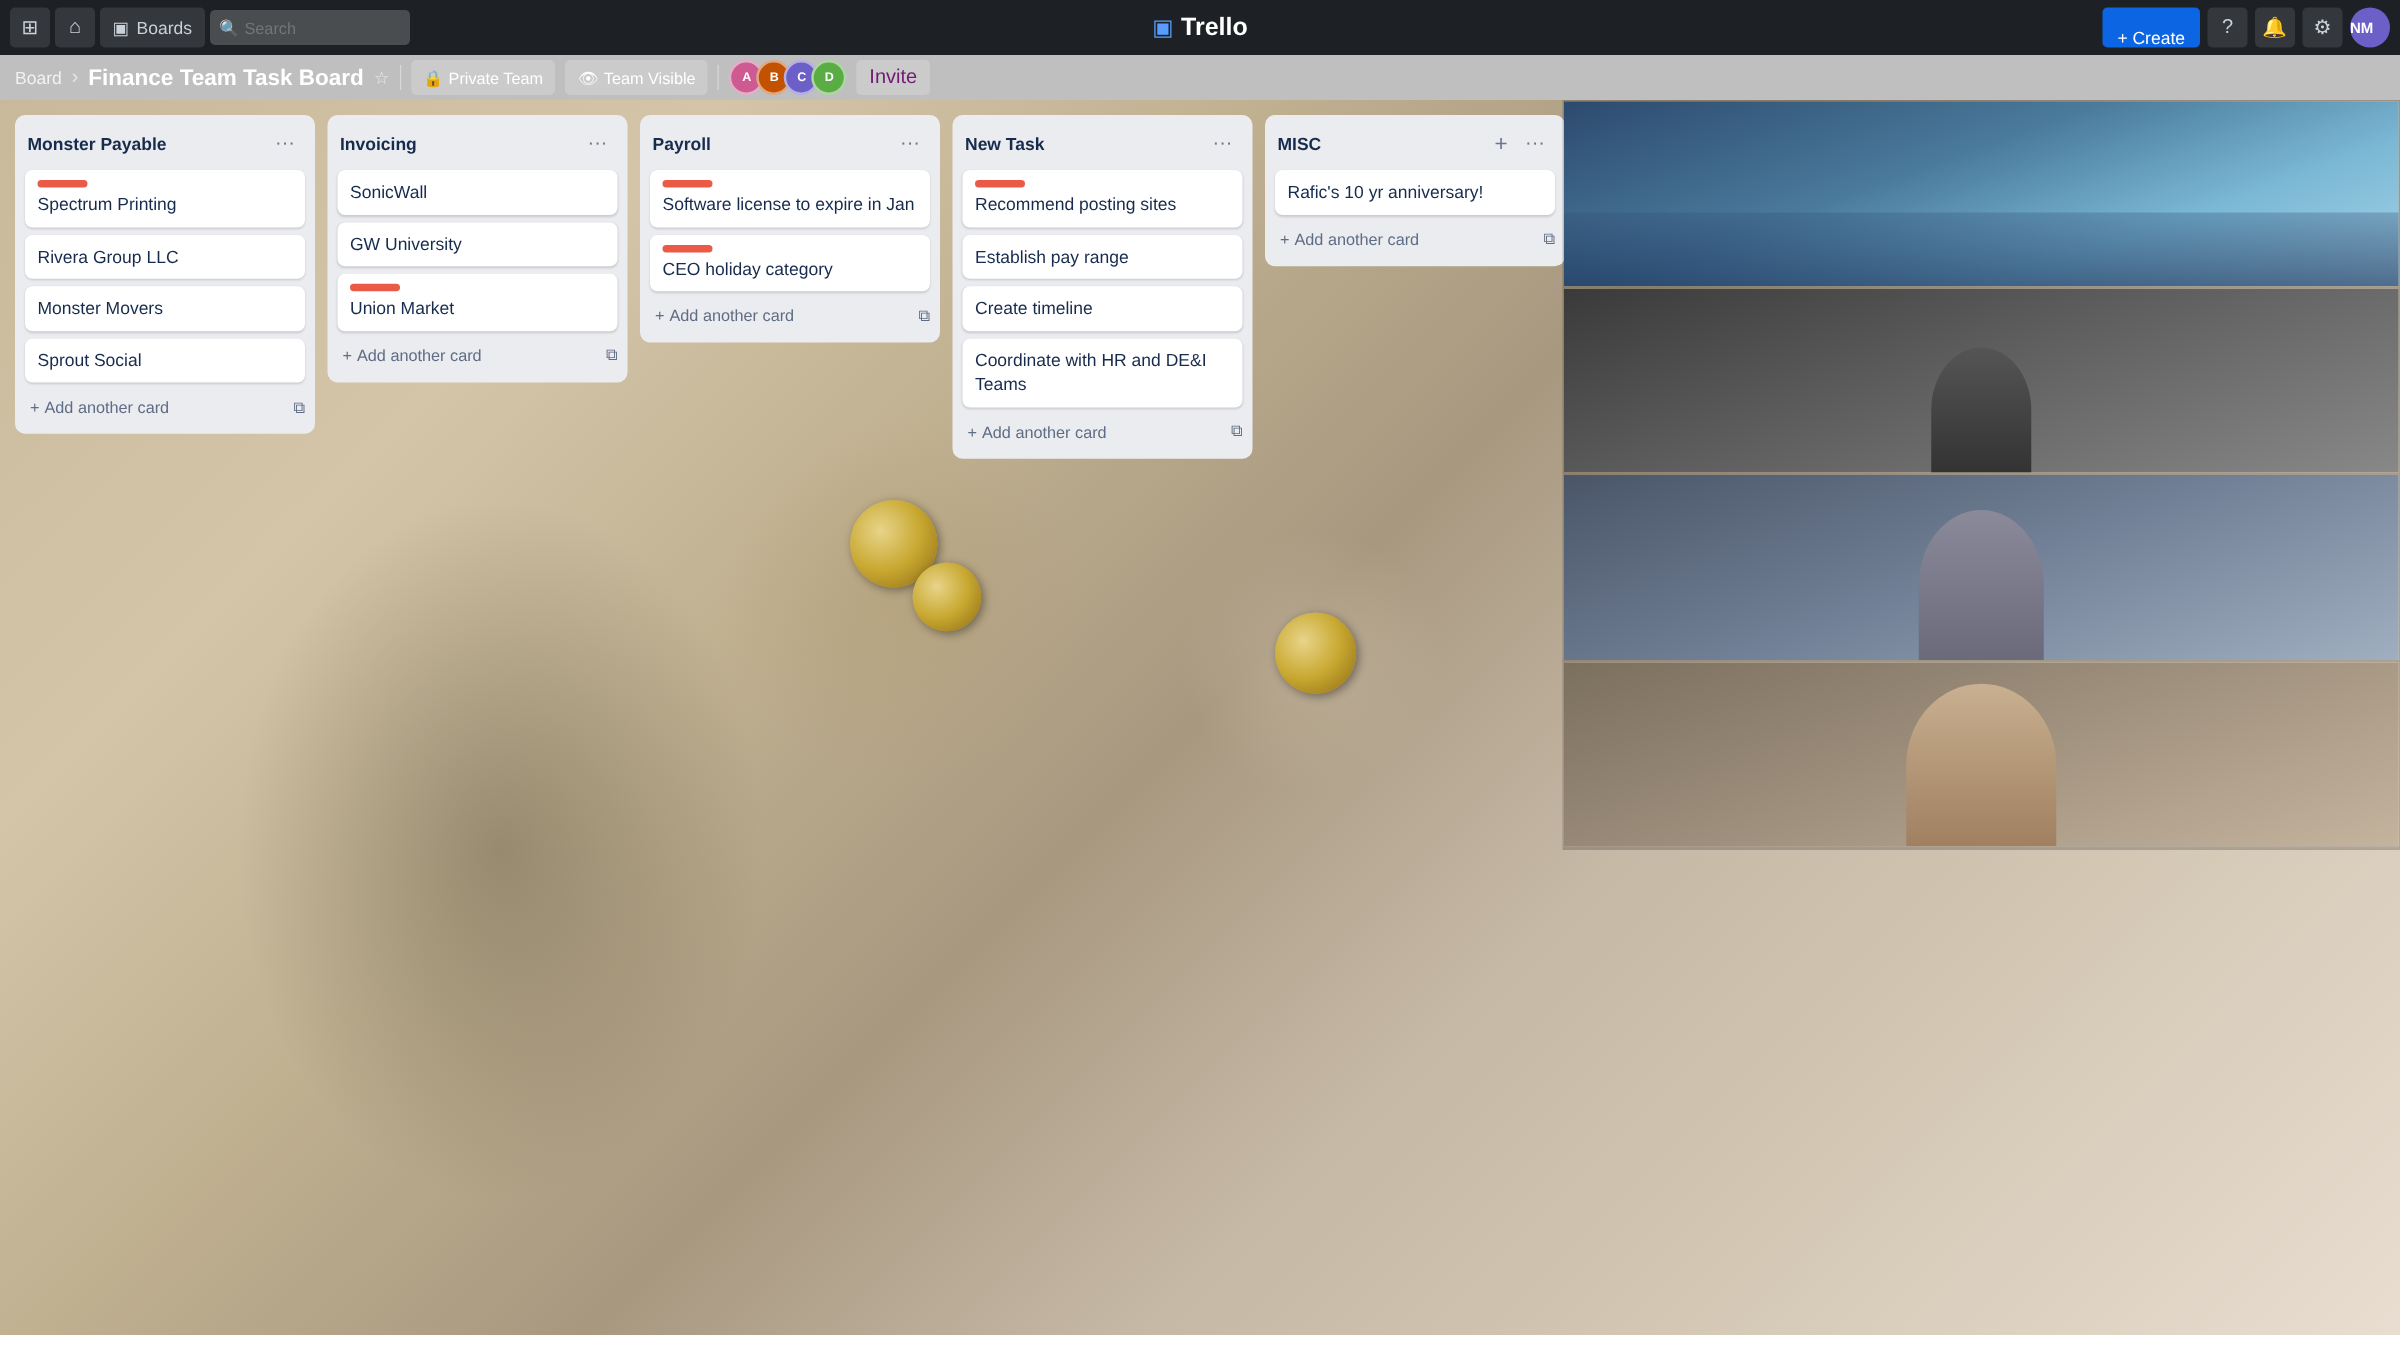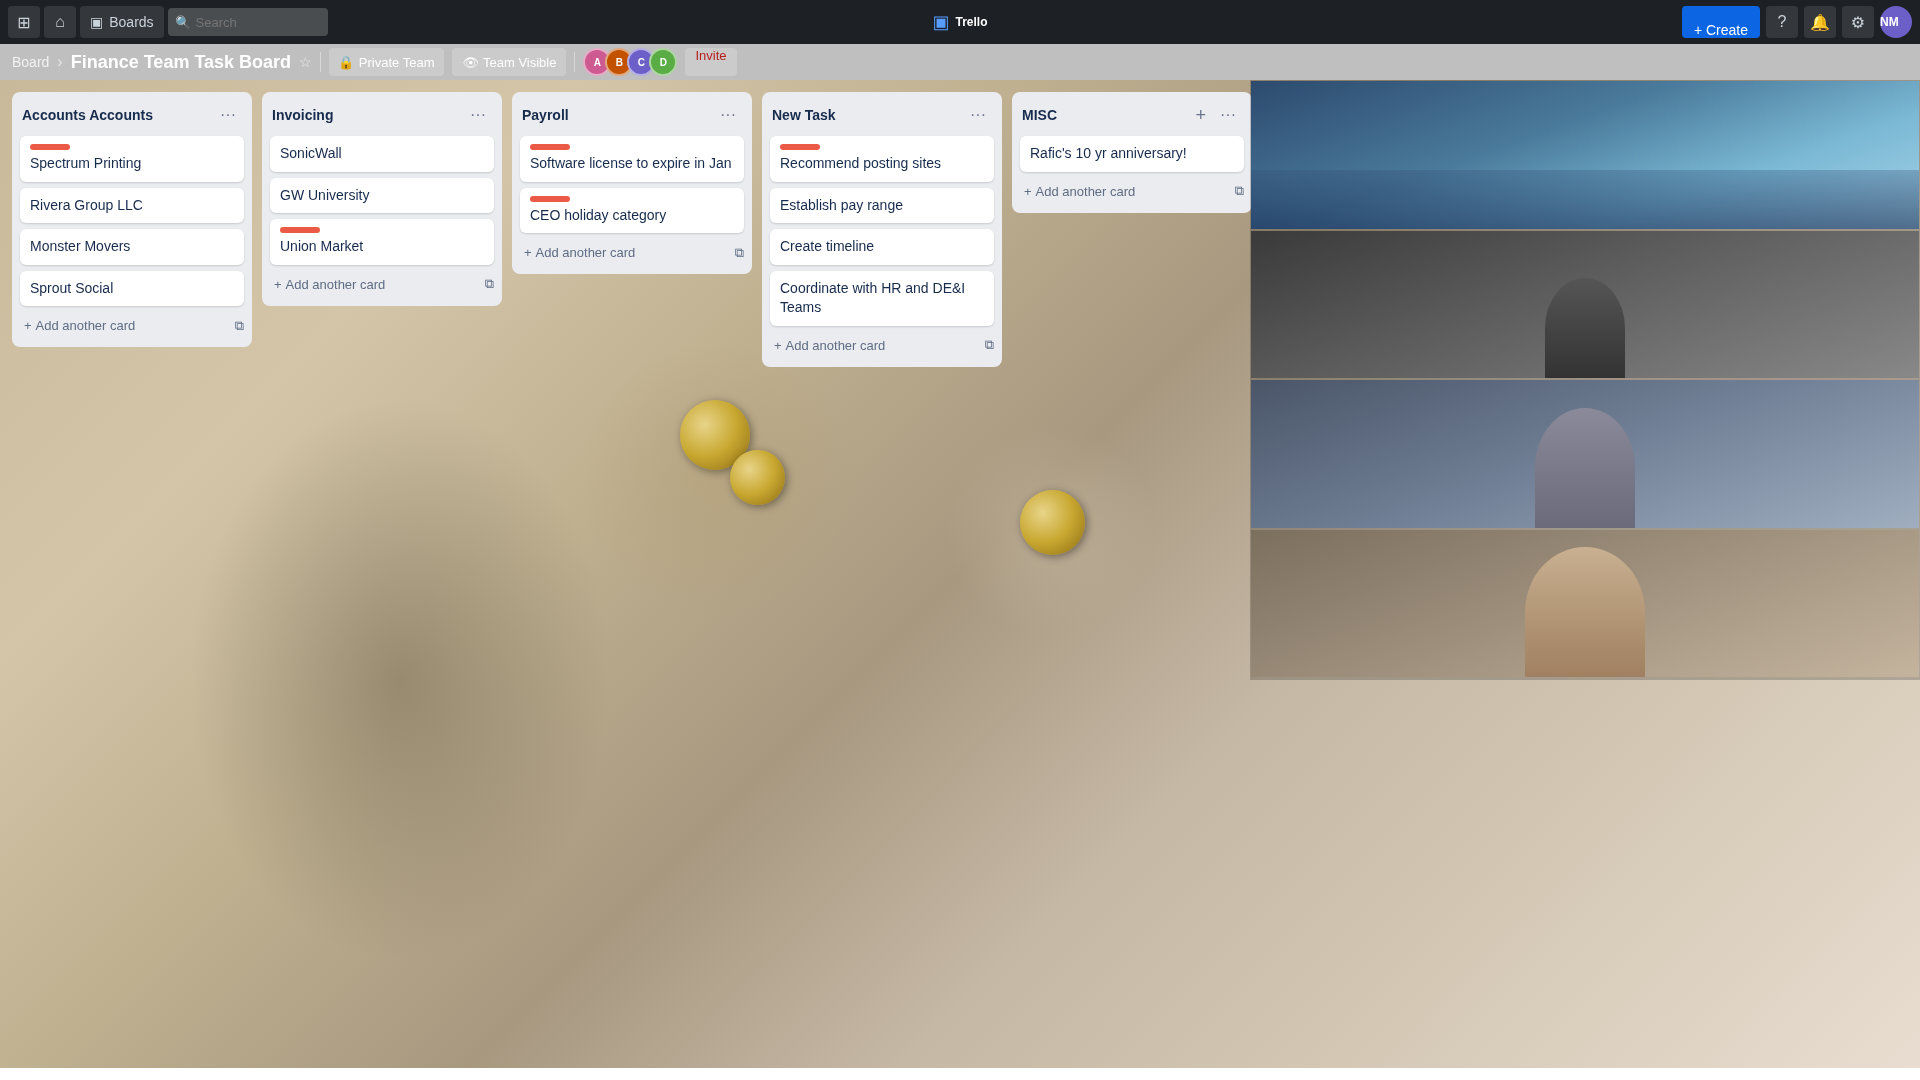--- a/index.html
+++ b/index.html
@@ -96,25 +96,25 @@
       margin-left: -6px;
       font-size: 10px;
       display: flex; align-items: center; justify-content: center;
       color: white; font-weight: bold;
     }
     .avatar-sm:first-child { margin-left: 0; }
     .invite-btn {
       height: 28px;
       background: rgba(255,255,255,0.2);
       border: none; cursor: pointer;
-      color: #b91c1c;
-      display: flex; gap: 4px;
+      color: #701a75;
+      display: flex; align-items: center; gap: 4px;
       padding: 0 10px;
       border-radius: 4px;
-      font-size: 13px;
+      font-size: 16px;
     }
     .star-btn { background: none; border: none; color: rgba(255,255,255,0.7); cursor: pointer; font-size: 14px; }
 
     
     #board-area {
       position: relative;
       width: 1920px;
       height: calc(1080px - 92px);
       overflow: hidden;
     }
@@ -331,21 +331,21 @@
       <span>Boards</span>
     </button>
     <div class="search-wrap">
       <span class="search-icon-inner">🔍</span>
       <input class="search-bar" type="text" placeholder="Search" style="">
     </div>
   </div>
 
   <div class="topbar-center">
     <span style="color:#579dff; font-size:18px;">▣</span>
-    <span class="trello-logo" style="color:white; font-size:12px; font-weight:bold;">Trello</span>
+    <span class="trello-logo" style="color:white; font-size:20px; font-weight:bold;">Trello</span>
   </div>
 
   <div class="topbar-right">
     <button class="create-btn">
       <span>+ Create</span>
     </button>
     <button class="icon-btn">?</button>
     <button class="icon-btn">🔔</button>
     <button class="icon-btn">⚙</button>
     <div class="nm-avatar">
@@ -386,21 +386,21 @@
   <div id="board-bg"></div>
 
   <div class="coin" style="width:70px;height:70px;top:320px;left:680px;"></div>
   <div class="coin" style="width:55px;height:55px;top:370px;left:730px;"></div>
   <div class="coin" style="width:65px;height:65px;top:410px;left:1020px;"></div>
 
   <div id="lists-container">
 
     <div class="list">
       <div class="list-header">
-        <span class="list-title">Accounts Accounts</span>
+        <span class="list-title">Monster Payable</span>
         <button class="list-menu-btn">···</button>
       </div>
       <div class="card">
         <div class="card-label"></div>
         <span class="card-title">Spectrum Printing</span>
       </div>
       <div class="card">
         <span class="card-title">Rivera Group LLC</span>
       </div>
       <div class="card">

